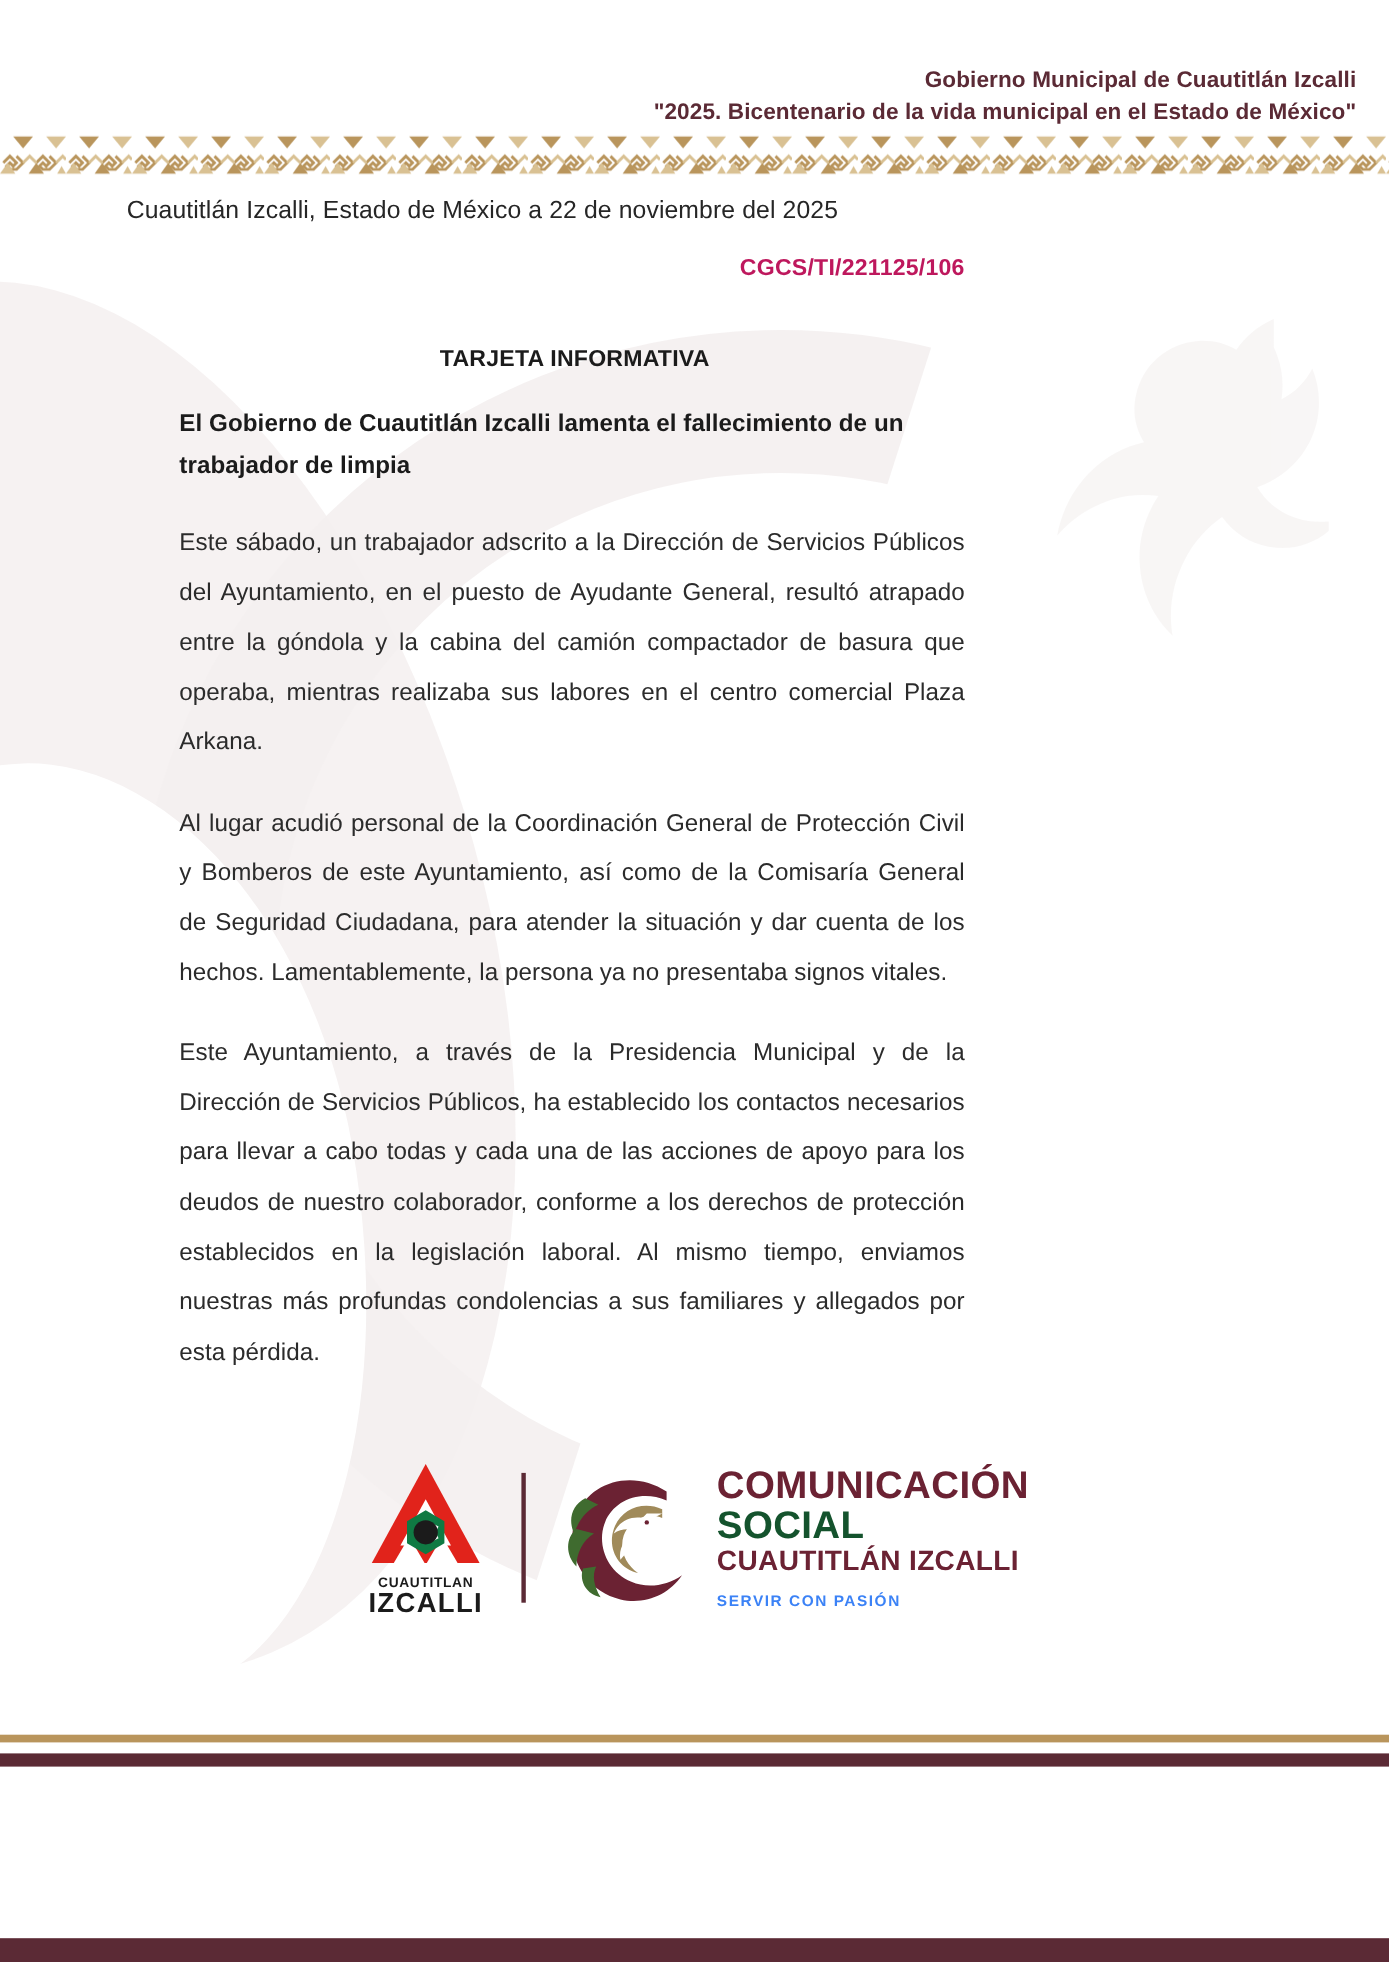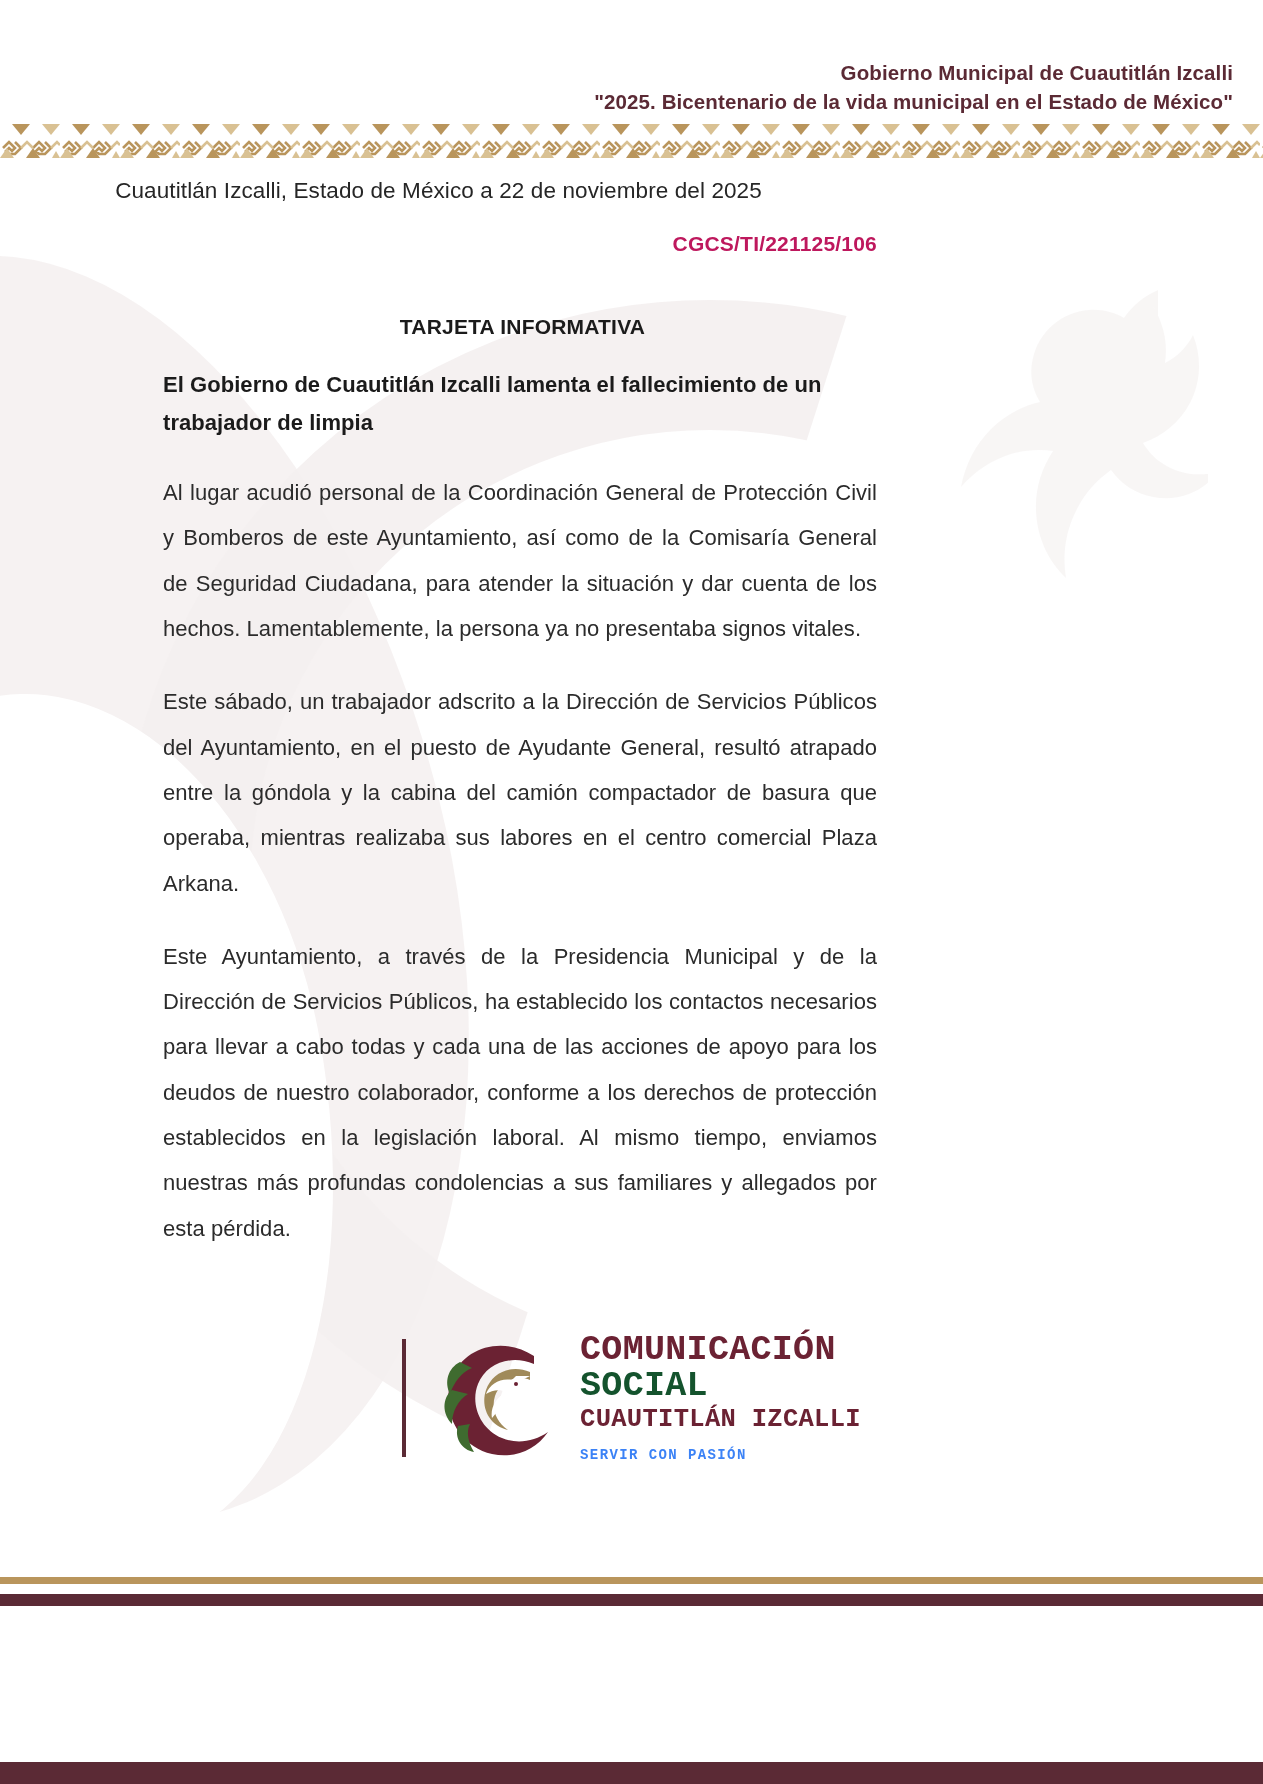--- a/index.html
+++ b/index.html
@@ -139,21 +139,21 @@
     align-items: center;
     justify-content: center;
     gap: 28px;
     height: 175px;
   }
   .logo-izcalli { width: 118px; height: 150px; position: relative; }
   .logo-izcalli svg { width: 100%; height: 100%; display: block; }
   .logo-divider {
     width: 4px; height: 118px; background: #5b2a35;
   }
-  .logo-cs { display: flex; align-items: center; gap: 14px; font-family: Liberation Mono, monospace; }
+  .logo-cs { display: flex; align-items: center; gap: 14px; }
   .cs-emblem { width: 132px; height: 132px; }
   .cs-emblem svg { width: 100%; height: 100%; display: block; }
   .cs-text { line-height: 1; }
   .cs-l1 {
     font-size: 35px; font-weight: bold; color: #6b2233;
     letter-spacing: .3px;
   }
   .cs-l2 {
     font-size: 35px; font-weight: bold; color: #14532d;
     letter-spacing: .3px; margin-top: 1px;
@@ -232,29 +232,46 @@
 
   <div class="dateline">Cuautitlán Izcalli, Estado de México a 22 de noviembre del 2025</div>
 
   <div class="refno">CGCS/TI/221125/106</div>
 
   <div class="kicker">TARJETA INFORMATIVA</div>
 
   <div class="headline">El Gobierno de Cuautitlán Izcalli lamenta el fallecimiento de un trabajador de limpia</div>
 
   <div class="body-wrap">
+    <p class="para">Este sábado, un trabajador adscrito a la Dirección de Servicios Públicos del Ayuntamiento, en el puesto de Ayudante General, resultó atrapado entre la góndola y la cabina del camión compactador de basura que operaba, mientras realizaba sus labores en el centro comercial Plaza Arkana.</p>
     <p class="para">Al lugar acudió personal de la Coordinación General de Protección Civil y Bomberos de este Ayuntamiento, así como de la Comisaría General de Seguridad Ciudadana, para atender la situación y dar cuenta de los hechos. Lamentablemente, la persona ya no presentaba signos vitales.</p>
-    <p class="para">Este sábado, un trabajador adscrito a la Dirección de Servicios Públicos del Ayuntamiento, en el puesto de Ayudante General, resultó atrapado entre la góndola y la cabina del camión compactador de basura que operaba, mientras realizaba sus labores en el centro comercial Plaza Arkana.</p>
     <p class="para">Este Ayuntamiento, a través de la Presidencia Municipal y de la Dirección de Servicios Públicos, ha establecido los contactos necesarios para llevar a cabo todas y cada una de las acciones de apoyo para los deudos de nuestro colaborador, conforme a los derechos de protección establecidos en la legislación laboral. Al mismo tiempo, enviamos nuestras más profundas condolencias a sus familiares y allegados por esta pérdida.</p>
   </div>
 
 </div>
 
 <div class="logos">
 
+  <div class="logo-izcalli">
+    <svg viewBox="0 0 118 150" aria-hidden="true">
+
+      <path d="M59 8 L108 98 L10 98 Z" fill="#e1231b"></path>
+
+      <path d="M59 40 L82 82 L36 82 Z" fill="#ffffff"></path>
+      <path d="M30 98 L44 74 L58 98 Z" fill="#ffffff"></path>
+      <path d="M60 98 L74 74 L88 98 Z" fill="#ffffff"></path>
+
+      <path d="M59 50 L76 60 L76 80 L59 90 L42 80 L42 60 Z" fill="#0f7a43"></path>
+      <path d="M70 66 L62 62 L54 66 L54 74 L62 78 L70 74" fill="none" stroke="#ffffff" stroke-width="3"></path>
+      <circle cx="59" cy="70" r="11" fill="#1b1b1b"></circle>
+
+      <text x="59" y="120" text-anchor="middle" font-family="Liberation Sans, sans-serif" font-size="12.5" font-weight="bold" fill="#1b1b1b" letter-spacing="0.6">CUAUTITLAN</text>
+      <text x="59" y="142" text-anchor="middle" font-family="Liberation Sans, sans-serif" font-size="25" font-weight="bold" fill="#1b1b1b" letter-spacing="1.2">IZCALLI</text>
+    </svg>
+  </div>
 
   <div class="logo-divider"></div>
 
   <div class="logo-cs">
     <div class="cs-emblem">
       <svg viewBox="0 0 132 132" aria-hidden="true">
 
         <path d="M100 24 C70 4 30 14 18 46 C6 78 24 114 58 122 C80 127 102 118 114 100
                  C100 110 82 112 68 106 C46 97 36 72 44 52 C52 32 76 22 100 32 Z" fill="#6b2233"></path>
 

